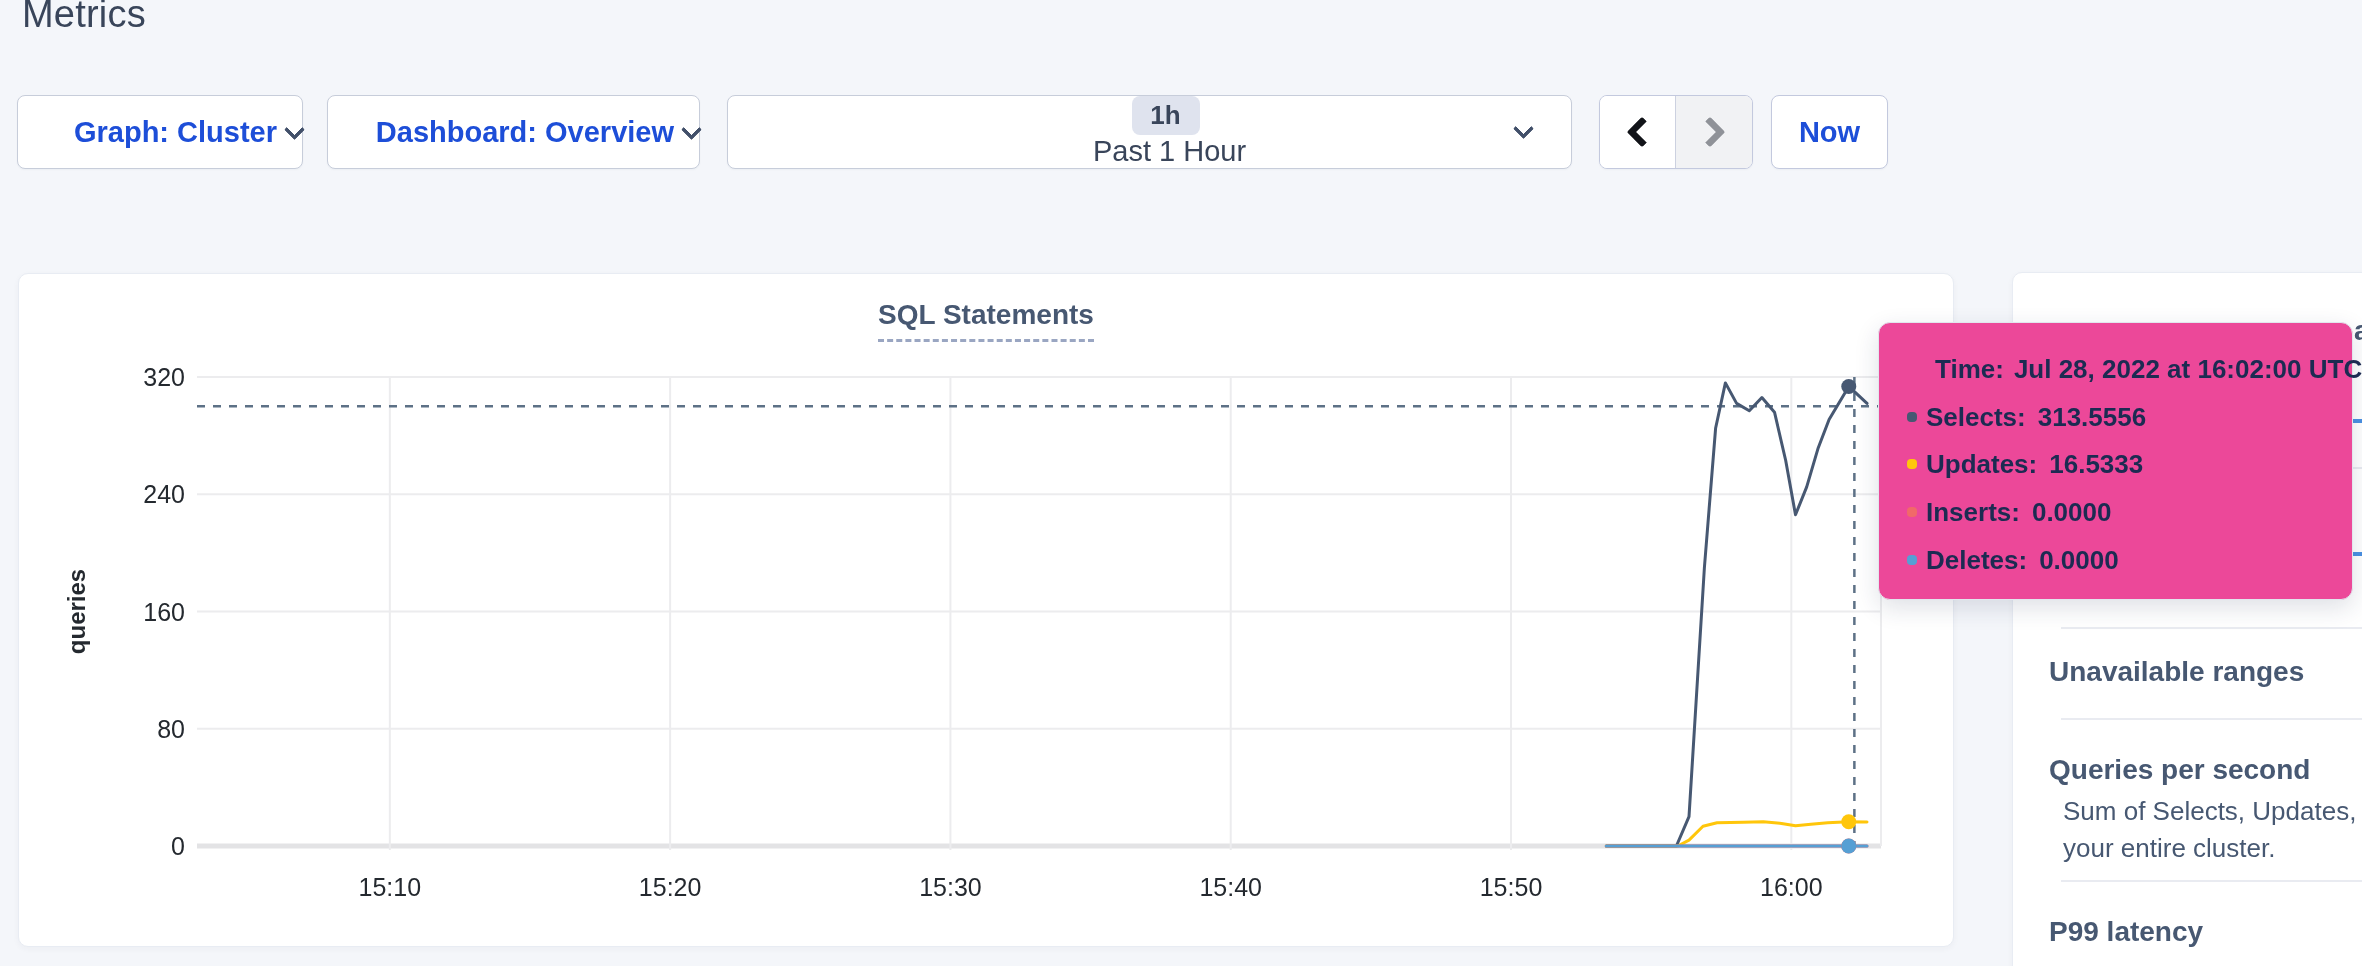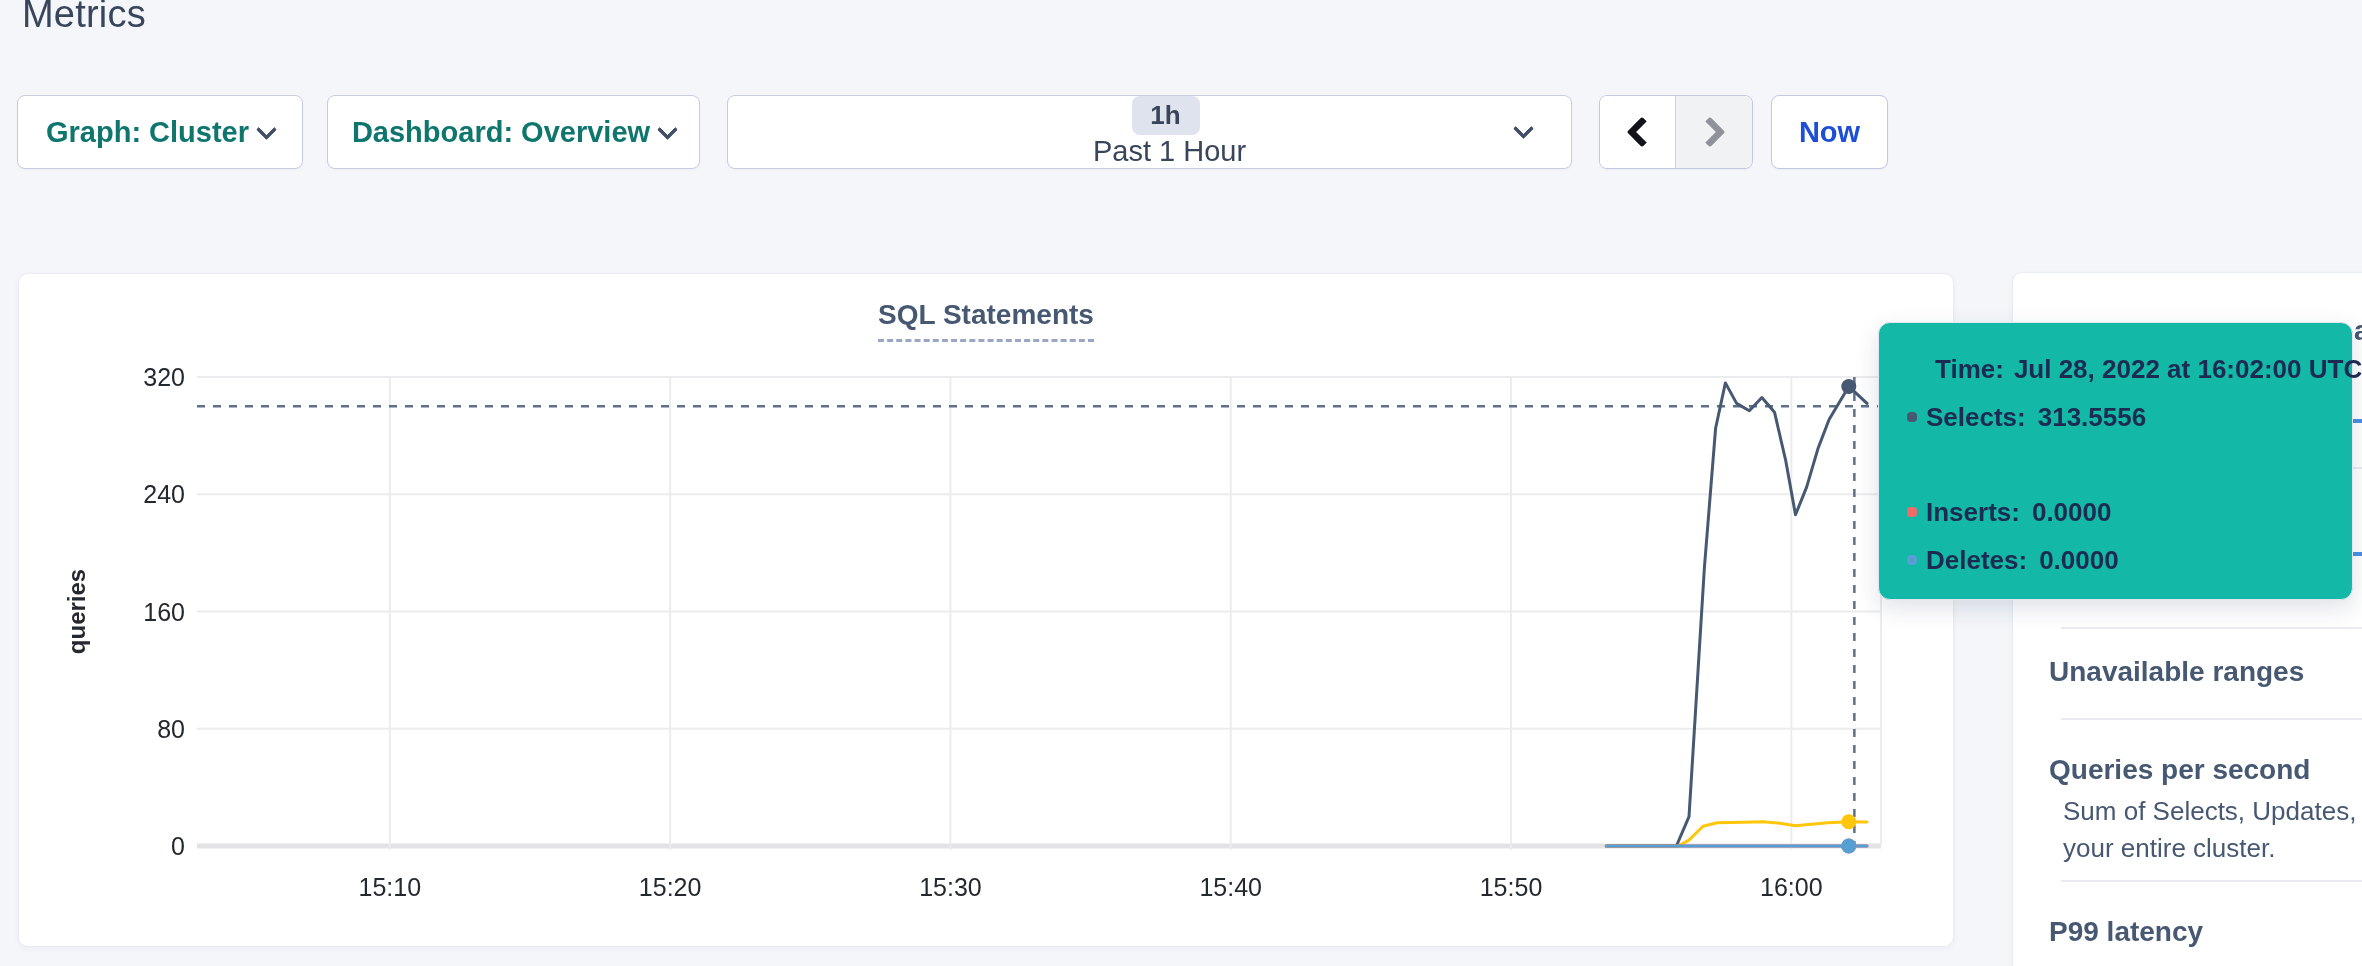--- a/index.html
+++ b/index.html
@@ -16,21 +16,21 @@
     font-size:38px; font-weight:500; color:#39455a; letter-spacing:.2px;
   }
   
   .ctl {
     position:absolute; top:95px; height:74px;
     background:#fff; border:1px solid #c7cdda; border-radius:8px;
     display:flex; align-items:center;
     box-shadow:0 1px 2px rgba(30,40,70,.04);
     cursor:pointer;
   }
-  .dd { justify-content:center; gap:10px; font-size:29px; font-weight:700; color:#0f766e; }
+  .dd { justify-content:flex-end; gap:10px; font-size:29px; font-weight:700; color:#1d4ed8; }
   .dd1 { left:17px; width:286px; }
   .dd2 { left:327px; width:373px; }
   .chev-down {
     width:15px; height:15px;
     border-right:4px solid #42506a; border-bottom:4px solid #42506a;
     border-radius:2px;
     transform:rotate(45deg) translate(-2px,-2px);
   }
   .timebox { left:727px; width:845px; padding-left:32px;flex-direction:column; }
   .time-badge {
@@ -82,21 +82,21 @@
     z-index:5;
   }
   .sp-divider { position:absolute; left:48px; right:0; height:2px; background:#e9ebf1; }
   .sp-heading { position:absolute; left:36px; font-size:28px; font-weight:700; color:#475872; white-space:nowrap; }
   .sp-desc { position:absolute; left:50px; font-size:26px; font-weight:400; color:#475872; white-space:nowrap; }
   .sp-frag-text { position:absolute; font-size:28px; font-weight:700; color:#475872; }
   .sp-frag-blue { position:absolute; height:4px; background:#4a90e2; border-radius:2px; }
   
   .tooltip {
     position:absolute; left:1878px; top:322px; width:475px; height:278px;
-    background:#14b8a6; border:1px solid #e2e6ee; border-radius:12px;
+    background:#ec4899; border:1px solid #e2e6ee; border-radius:12px;
     box-shadow:0 8px 24px rgba(25,40,75,.14);
     z-index:20;
     font-size:26px; color:#1c2b52;
   }
   .t-row { position:absolute; left:28px; height:46px; display:flex; align-items:center; white-space:nowrap; }
   .t-row.time { left:56px; top:23px; }
   .t-label { font-weight:700; }
   .t-value { margin-left:12px; font-weight:700;text-align:center; }
   .t-square {
     width:9px; height:9px; border:5px solid #475872; border-radius:4px;
@@ -200,20 +200,25 @@
 <div class="tooltip">
   <div class="t-row time">
     <span class="t-label">Time:</span>
     <span class="t-value" style="margin-left:10px;">Jul 28, 2022 at 16:02:00 UTC</span>
   </div>
   <div class="t-row" style="top:71px;">
     <span class="t-square" style="border-color: rgb(71, 88, 114);"></span>
     <span class="t-label">Selects:</span>
     <span class="t-value">313.5556</span>
   </div>
+  <div class="t-row" style="top:118px;">
+    <span class="t-square" style="border-color: rgb(255, 198, 11);"></span>
+    <span class="t-label">Updates:</span>
+    <span class="t-value">16.5333</span>
+  </div>
   <div class="t-row" style="top:166px;">
     <span class="t-square" style="border-color: rgb(241, 105, 105);"></span>
     <span class="t-label">Inserts:</span>
     <span class="t-value">0.0000</span>
   </div>
   <div class="t-row" style="top:214px;">
     <span class="t-square" style="border-color: rgb(86, 159, 212);"></span>
     <span class="t-label">Deletes:</span>
     <span class="t-value">0.0000</span>
   </div>

